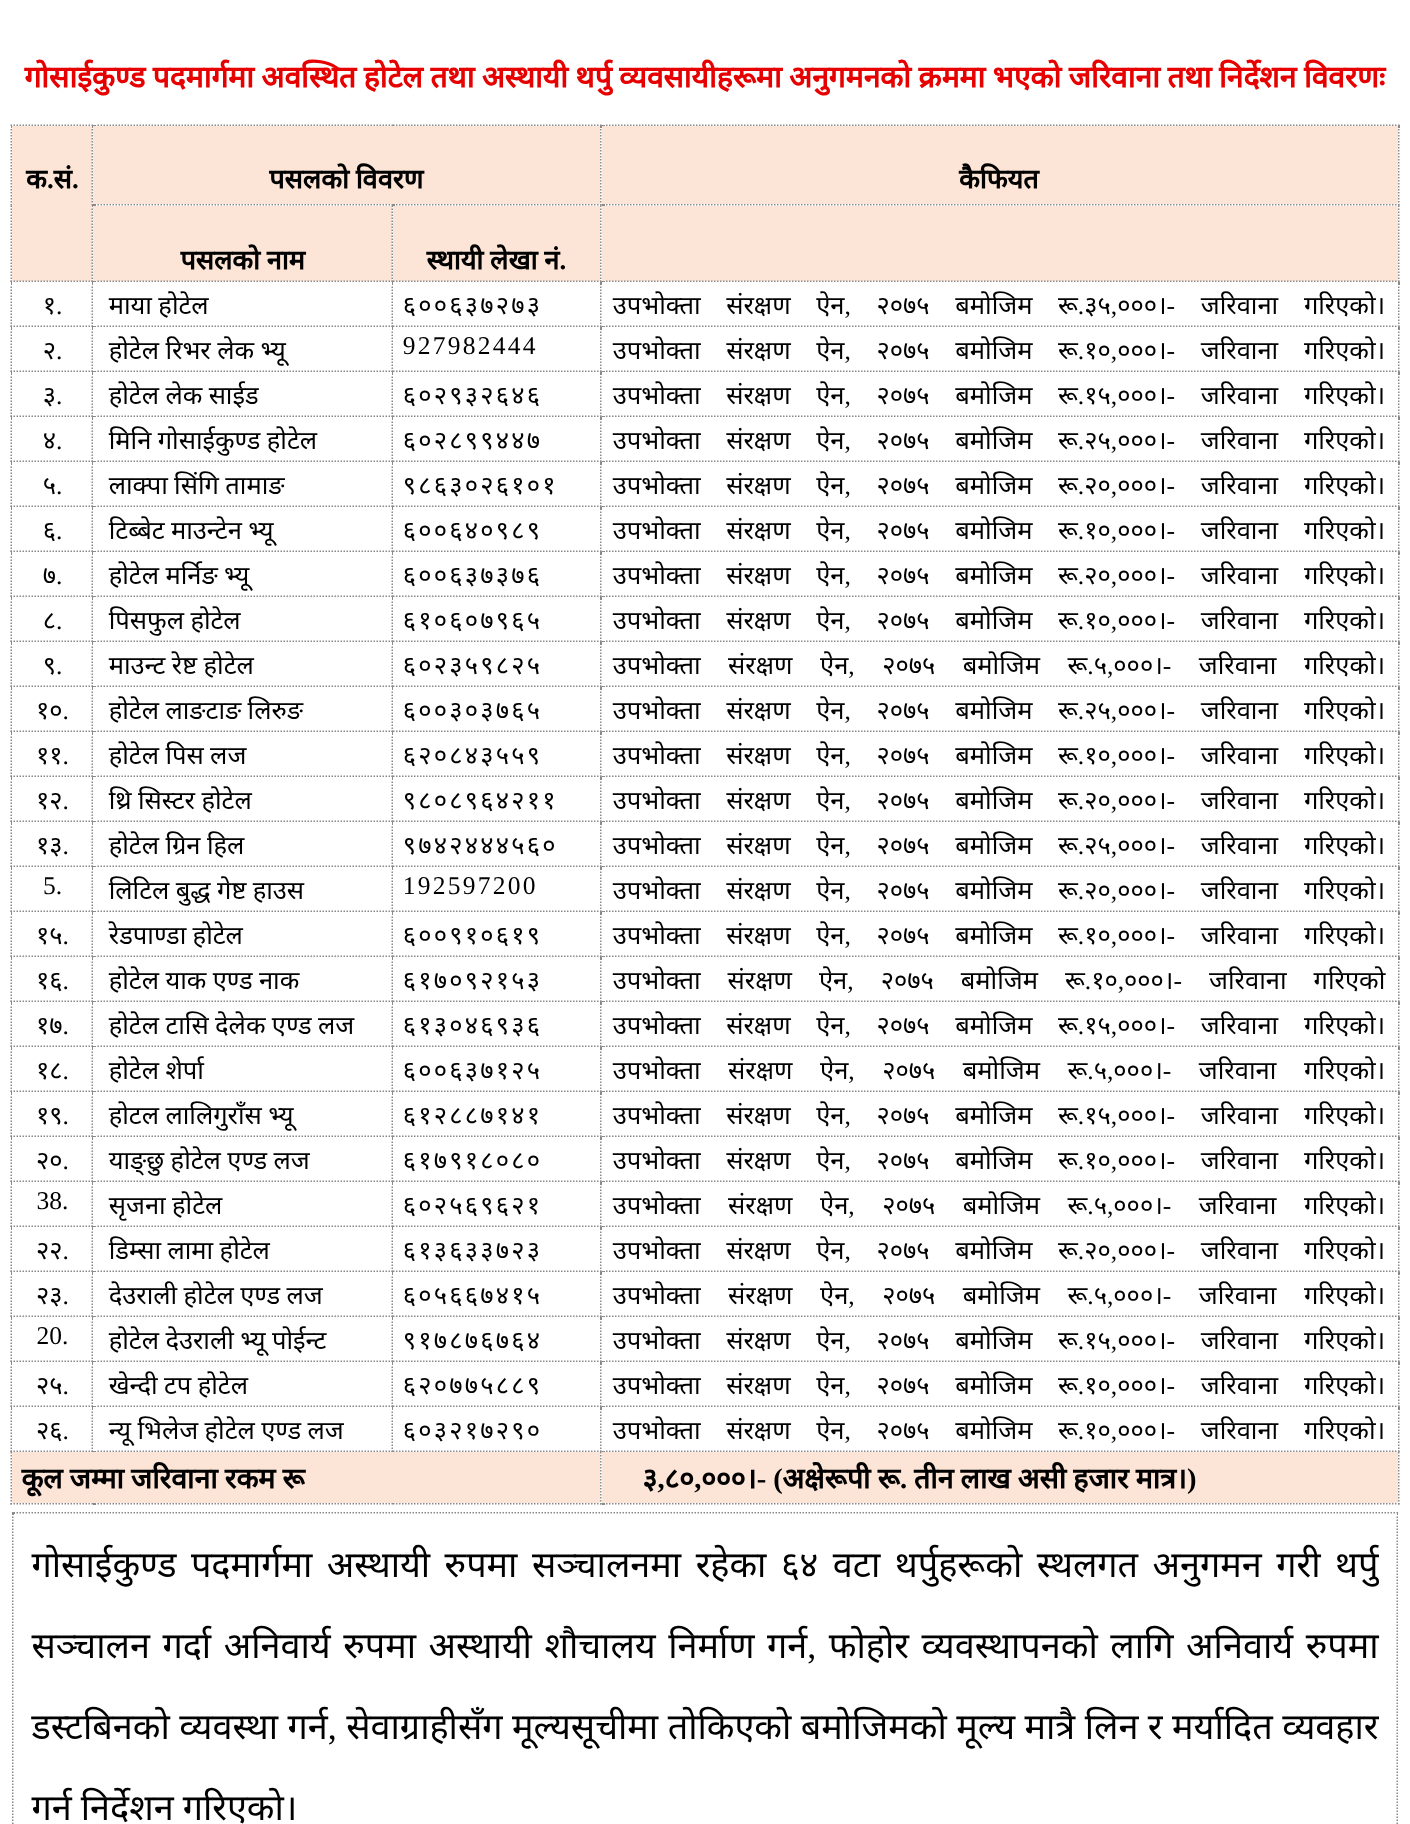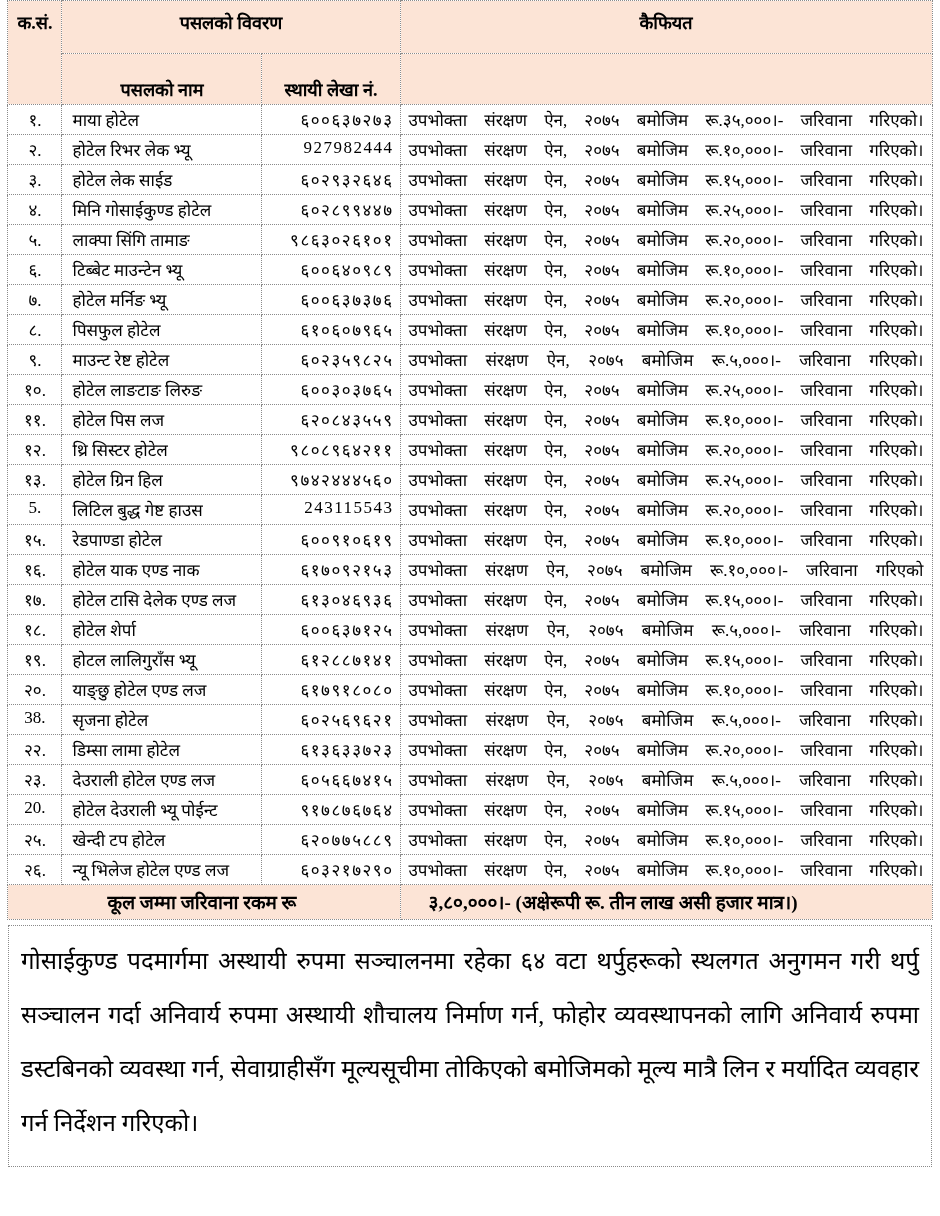--- a/index.html
+++ b/index.html
@@ -45,64 +45,65 @@
     vertical-align: top;
     padding: 3px 6px;
     overflow: hidden;
   }
   .fine-table thead th {
     background: #fce4d6;
     font-weight: bold;
     font-size: 18px;
     text-align: center;
     vertical-align: top;
-    padding-top: 9px;
+    padding-top: 22px;
   }
   tr.head-row-1 { height: 53px; }
   tr.head-row-2 { height: 35px; }
   tr.head-row-2 th { padding-top: 23px; }
   th.empty-sub {
     background: #ffffff;
   }
   tbody td { height: 29px; }
   td.sn   { text-align: center; }
   td.name { text-align: justify; padding-left: 10px; padding-right: 10px; }
-  td.pan  { text-align: right; letter-spacing: 1.5px; }
+  td.pan  { text-align: left; letter-spacing: 1.5px; }
   td.remark {
     text-align: justify;
     text-align-last: justify;
     padding-left: 8px;
     padding-right: 8px;
   }
   tr.total-row td {
     background: #fce4d6;
     font-weight: bold;
     font-size: 19px;
     height: 34px;
     vertical-align: middle;
     padding-top: 4px;
     padding-bottom: 4px;
   }
-  td.total-label { text-align: center; padding-right: 10px; }
+  td.total-label { text-align: left; padding-right: 10px; }
   td.total-value { text-align: left; padding-left: 28px; }
   .footer-note {
     border: 1px dotted #8a8a8a;
     margin: 5px 8px 0 8px;
     padding: 8px 12px 16px 12px;
     font-size: 24px;
     text-align: justify;
     line-height: 2.25;
     box-sizing: border-box;
   }
 </style>
 </head>
 <body>
 
 <div class="page">
 
+  <div class="doc-title">गोसाईकुण्ड पदमार्गमा अवस्थित होटेल तथा अस्थायी थर्पु व्यवसायीहरूमा अनुगमनको क्रममा भएको जरिवाना तथा निर्देशन विवरणः</div>
 
   <table class="fine-table">
     <colgroup>
       <col class="c-sn">
         <col class="c-name">
         <col class="c-pan">
         <col class="c-rem">
     </colgroup>
     <thead>
       <tr class="head-row-1">
@@ -191,21 +192,21 @@
         </tr>
         <tr>
           <td class="sn">१३.</td>
           <td class="name">होटेल ग्रिन हिल</td>
           <td class="pan">९७४२४४४५६०</td>
           <td class="remark">उपभोक्ता संरक्षण ऐन, २०७५ बमोजिम रू.२५,०००।- जरिवाना गरिएको।</td>
         </tr>
         <tr>
           <td class="sn">5.</td>
           <td class="name">लिटिल बुद्ध गेष्ट हाउस</td>
-          <td class="pan">243115543</td>
+          <td class="pan">192597200</td>
           <td class="remark">उपभोक्ता संरक्षण ऐन, २०७५ बमोजिम रू.२०,०००।- जरिवाना गरिएको।</td>
         </tr>
         <tr>
           <td class="sn">१५.</td>
           <td class="name">रेडपाण्डा होटेल</td>
           <td class="pan">६००९१०६१९</td>
           <td class="remark">उपभोक्ता संरक्षण ऐन, २०७५ बमोजिम रू.१०,०००।- जरिवाना गरिएको।</td>
         </tr>
         <tr>
           <td class="sn">१६.</td>

